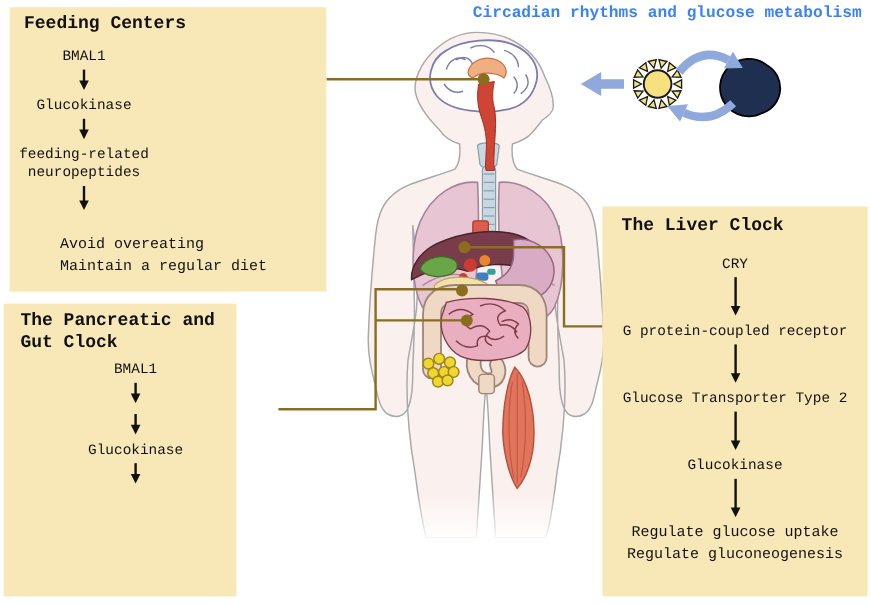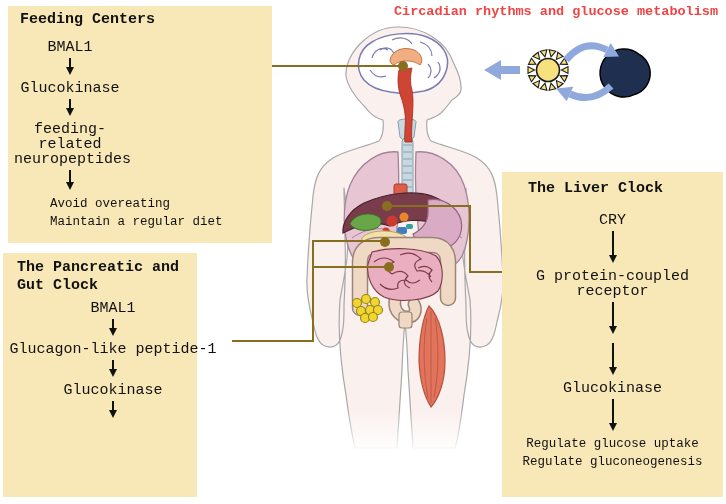--- a/index.html
+++ b/index.html
@@ -8,31 +8,31 @@
     font-family:Liberation Mono, monospace; overflow:hidden; color:#111;
   }
   .canvas svg.scene { position:absolute; left:0; top:0; z-index:0; }
   .fade-overlay {
     position:absolute; left:280px; top:408px; width:250px; height:60px; z-index:1;
     background:linear-gradient(to bottom, rgba(255,255,255,0) 0%, #ffffff 75%);
   }
   .panel { position:absolute; background:#F9E8B7; z-index:2; }
   .panel-title { position:absolute; font-weight:bold; font-size:15px; line-height:18px; color:#111; }
   .flow-col { position:absolute; display:flex; flex-direction:column; align-items:center; }
-  .step { font-size:15px; line-height:15px; text-align:center; color:#111; }
+  .step { font-size:12px; line-height:15px; text-align:center; color:#111; }
   .arr { width:2px; background:#111; margin:3px auto 9px; position:relative; flex:none; }
   .arr::after {
     content:""; position:absolute; bottom:-7px; left:-3px;
     border:4px solid transparent; border-top:8px solid #111;
   }
   .outcomes { position:absolute; font-size:12.5px; line-height:18px; color:#111; }
   .outcomes.center { text-align:center; }
   .main-title {
     position:absolute; left:386px; top:4px; width:340px; text-align:center; z-index:2;
-    font-size:13.5px; font-weight:bold; color:#ef4444;
+    font-size:13.5px; font-weight:bold; color:#3b82f6;
   }
 </style>
 </head>
 <body>
 
 <div class="canvas">
 
   <svg class="scene" width="726" height="504" viewBox="0 0 726 504">
 
     <g>
@@ -239,36 +239,36 @@
       <div>Avoid overeating</div>
       <div>Maintain a regular diet</div>
     </div>
   </div>
 
   <div class="panel" style="left:3px; top:253px; width:194px; height:244px;">
     <div class="panel-title" style="left:14px; top:6px; width:165px;">The Pancreatic and Gut Clock</div>
     <div class="flow-col" style="left:0px; top:48px; width:220px;">
       <div class="step">BMAL1</div>
       <div class="arr" style="height:14px"></div>
-      <div class="step">Glucagon-like peptide-1</div>
       <div class="arr" style="height:14px"></div>
       <div class="step">Glucokinase</div>
       <div class="arr" style="height:14px"></div>
     </div>
     <div class="outcomes" style="left:16px; top:174px; width:175px; line-height:17.5px;">
     </div>
   </div>
 
   <div class="panel" style="left:502px; top:172px; width:221px; height:325px;">
-    <div class="panel-title" style="left:16px; top:8px;margin-left:10px;">The Liver Clock</div>
+    <div class="panel-title" style="left:16px; top:8px;">The Liver Clock</div>
     <div class="flow-col" style="left:0px; top:41px; width:221px;">
       <div class="step">CRY</div>
       <div class="arr" style="height:29px"></div>
       <div class="step">G protein-coupled receptor</div>
       <div class="arr" style="height:29px"></div>
+      <div class="step">Glucose Transporter Type 2</div>
       <div class="arr" style="height:29px"></div>
       <div class="step">Glucokinase</div>
       <div class="arr" style="height:29px"></div>
     </div>
     <div class="outcomes center" style="left:0px; top:263px; width:221px;">
       <div>Regulate glucose uptake</div>
       <div>Regulate gluconeogenesis</div>
     </div>
   </div>
 

